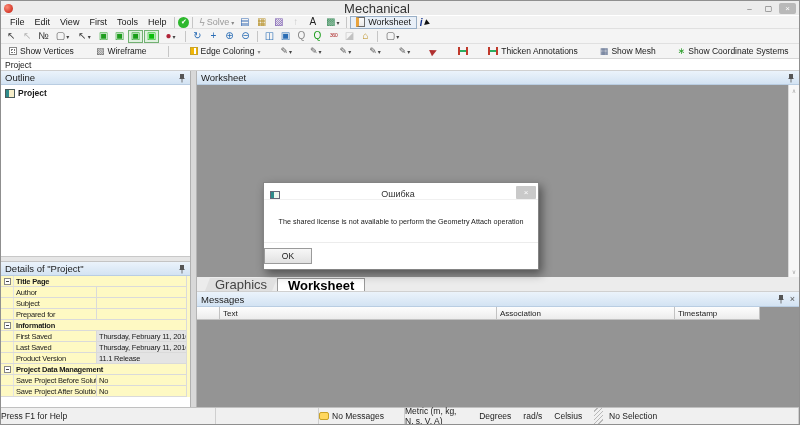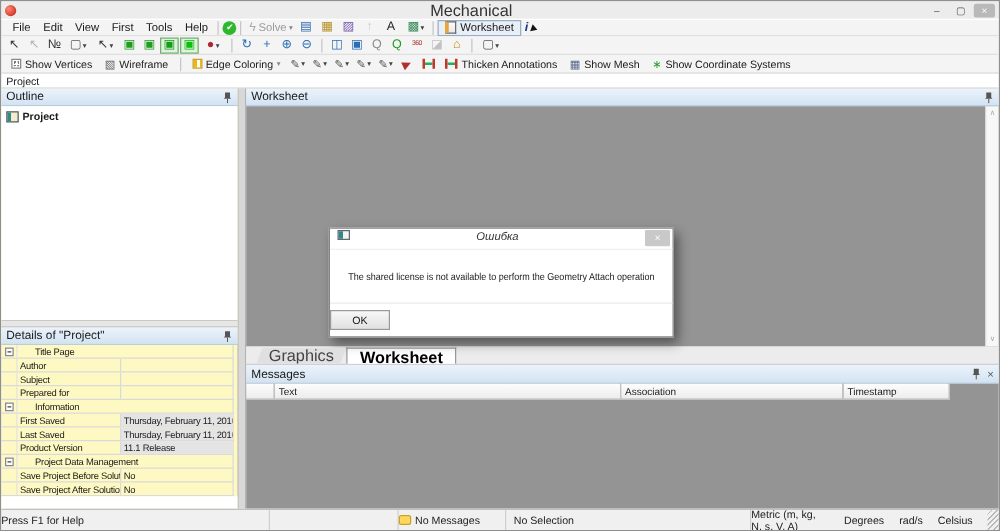--- a/index.html
+++ b/index.html
@@ -41,21 +41,21 @@
   .info-i { font-weight:bold; font-style:italic; color:#16348c; font-size:10px; position:relative; padding-right:7px; }
   .info-i::after { content:""; position:absolute; right:0; top:3px; border-left:5px solid #111;
                    border-top:3px solid transparent; border-bottom:3px solid transparent; transform:rotate(20deg); }
 
   
   .toolbar2 { height:15px; flex:none; background:#f4f4f4; border-bottom:1px solid #e0e0e0;
               display:flex; align-items:center; padding-left:3px; gap:1px; }
 
   
   .toolbar3 { height:15px; flex:none; background:#f4f4f4; border-bottom:1px solid #d6d6d6;
-              display:flex; align-items:center; padding-left:4px; gap:2px; font-size:8.5px; }
+              display:flex; align-items:center; padding-left:4px; gap:14px; font-size:8.5px; }
   .t3btn { display:flex; align-items:center; gap:3px; padding:0 4px; height:13px; white-space:nowrap; }
   .sv-icon { width:8px; height:8px; border:1px solid #888; background:#fff; position:relative; }
   .sv-icon::after { content:""; position:absolute; inset:1px; border:1px dotted #777; }
   .wf-icon { font-size:9px; color:#666; }
   .ec-icon { width:8px; height:8px; border:1px solid #c9a227;
              background:linear-gradient(90deg,#f2b705 0 3px,#fff 3px 5px,#f2b705 5px 8px); }
   .pen { display:flex; align-items:center; font-size:9px; color:#555; padding:0 2px; }
   .pen::after { content:"▾"; font-size:6px; color:#444; margin-left:1px; }
   .dart { color:#b03030; font-size:9px; transform:rotate(-25deg); }
   .thicken-icon { width:10px; height:8px; border-left:2px solid #c0392b; border-right:2px solid #c0392b;
@@ -86,38 +86,38 @@
 
   .h-splitter { height:5px; flex:none; background:#e6e6e6; border-bottom:1px solid #c4c4c4; }
 
   .details-table { width:186px; font-size:7.5px; border-top:1px solid #cscsc8; }
   .drow { display:flex; height:11px; border-bottom:1px solid #dadada; border-right:1px solid #dadada; align-items:stretch; }
   .dcol0 { width:13px; flex:none; border-right:1px solid #e2e2e2; display:flex; align-items:center; justify-content:center; }
   .dlabel { width:82px; flex:none; padding-left:2px; display:flex; align-items:center;
             overflow:hidden; white-space:nowrap; letter-spacing:-.2px; }
   .dvalue { flex:1; border-left:1px solid #dadada; padding-left:2px; display:flex; align-items:center;
             overflow:hidden; white-space:nowrap; letter-spacing:-.2px; }
-  .drow.group { font-weight:normal;gap:12px; }
+  .drow.group { font-weight:bold; }
   .drow.group .dlabel { flex:1; width:auto; }
   .dvalue.readonly { background:#e4e4e4; }
   .cbox { width:7px; height:7px; border:1px solid #888; background:#fff; position:relative; }
   .cbox::after { content:""; position:absolute; left:1px; right:1px; top:2px; height:1px; background:#444; }
   .details-fill { flex:none; height:10px; background:#fff; }
 
   
   .ws-canvas { flex:1; position:relative; background:#949494; min-height:0; }
   .scrollbar { position:absolute; top:0; right:0; bottom:0; width:11px; background:#f7f7f7;
                border-left:1px solid #d9d9d9; display:flex; flex-direction:column;
                justify-content:space-between; align-items:center; font-size:6px; color:#a8a8a8; padding:2px 0; }
 
   
   .dialog { position:absolute; left:66px; top:97px; width:276px; height:88px; background:#fff;
             border:1px solid #848484; box-shadow:3px 4px 9px rgba(0,0,0,.45); display:flex; flex-direction:column; }
-  .dlg-title { height:17px; flex:none; display:flex; align-items:flex-start; padding:1px 2px 0 6px;
-               font-size:9px; color:#333; border-bottom:1px solid #f0f0f0;font-style:italic; }
+  .dlg-title { height:17px; flex:none; display:flex; align-items:flex-end; padding:1px 2px 0 6px;
+               font-size:9px; color:#333; border-bottom:1px solid #f0f0f0; }
   .dlg-icon { width:10px; height:8px; border:1px solid #667; background:linear-gradient(90deg,#2e8b8b 0 3px,#eef6ee 3px); }
   .dlg-title-text { flex:1; text-align:center; }
   .dlg-close { width:20px; height:13px; background:#c9c9c9; color:#fdfdfd; display:flex;
                align-items:center; justify-content:center; font-size:8px; border-radius:1px; }
   .dlg-body { flex:1; display:flex; align-items:center; justify-content:center; font-size:8px; white-space:nowrap; overflow:hidden; }
   .dlg-body span { transform:scaleX(.9); }
   .dlg-footer { height:27px; flex:none; border-top:1px solid #ececec; display:flex;
                 align-items:center; padding-right:13px; }
   .ok-btn { width:48px; height:16px; background:linear-gradient(#f7f7f7,#e1e1e1); border:1px solid #9a9a9a;
             display:flex; align-items:center; justify-content:center; font-size:8.5px; }
@@ -471,22 +471,22 @@
     </div>
   </div>
 
   <div class="statusbar">
     <span class="sb sb-help">Press F1 for Help</span>
     <span class="sb sb-empty"></span>
     <span class="sb sb-msg">
       <span class="bubble-icon"></span>
       <span>No Messages</span>
     </span>
-    <span class="sb sb-sel">No Selection</span>
     <span class="sb sb-units">
       <span>Metric (m, kg, N, s, V, A)</span>
       <span>Degrees</span>
       <span>rad/s</span>
       <span>Celsius</span>
       <span class="grip"></span>
     </span>
+    <span class="sb sb-sel">No Selection</span>
   </div>
 </div>
 
 </body></html>

